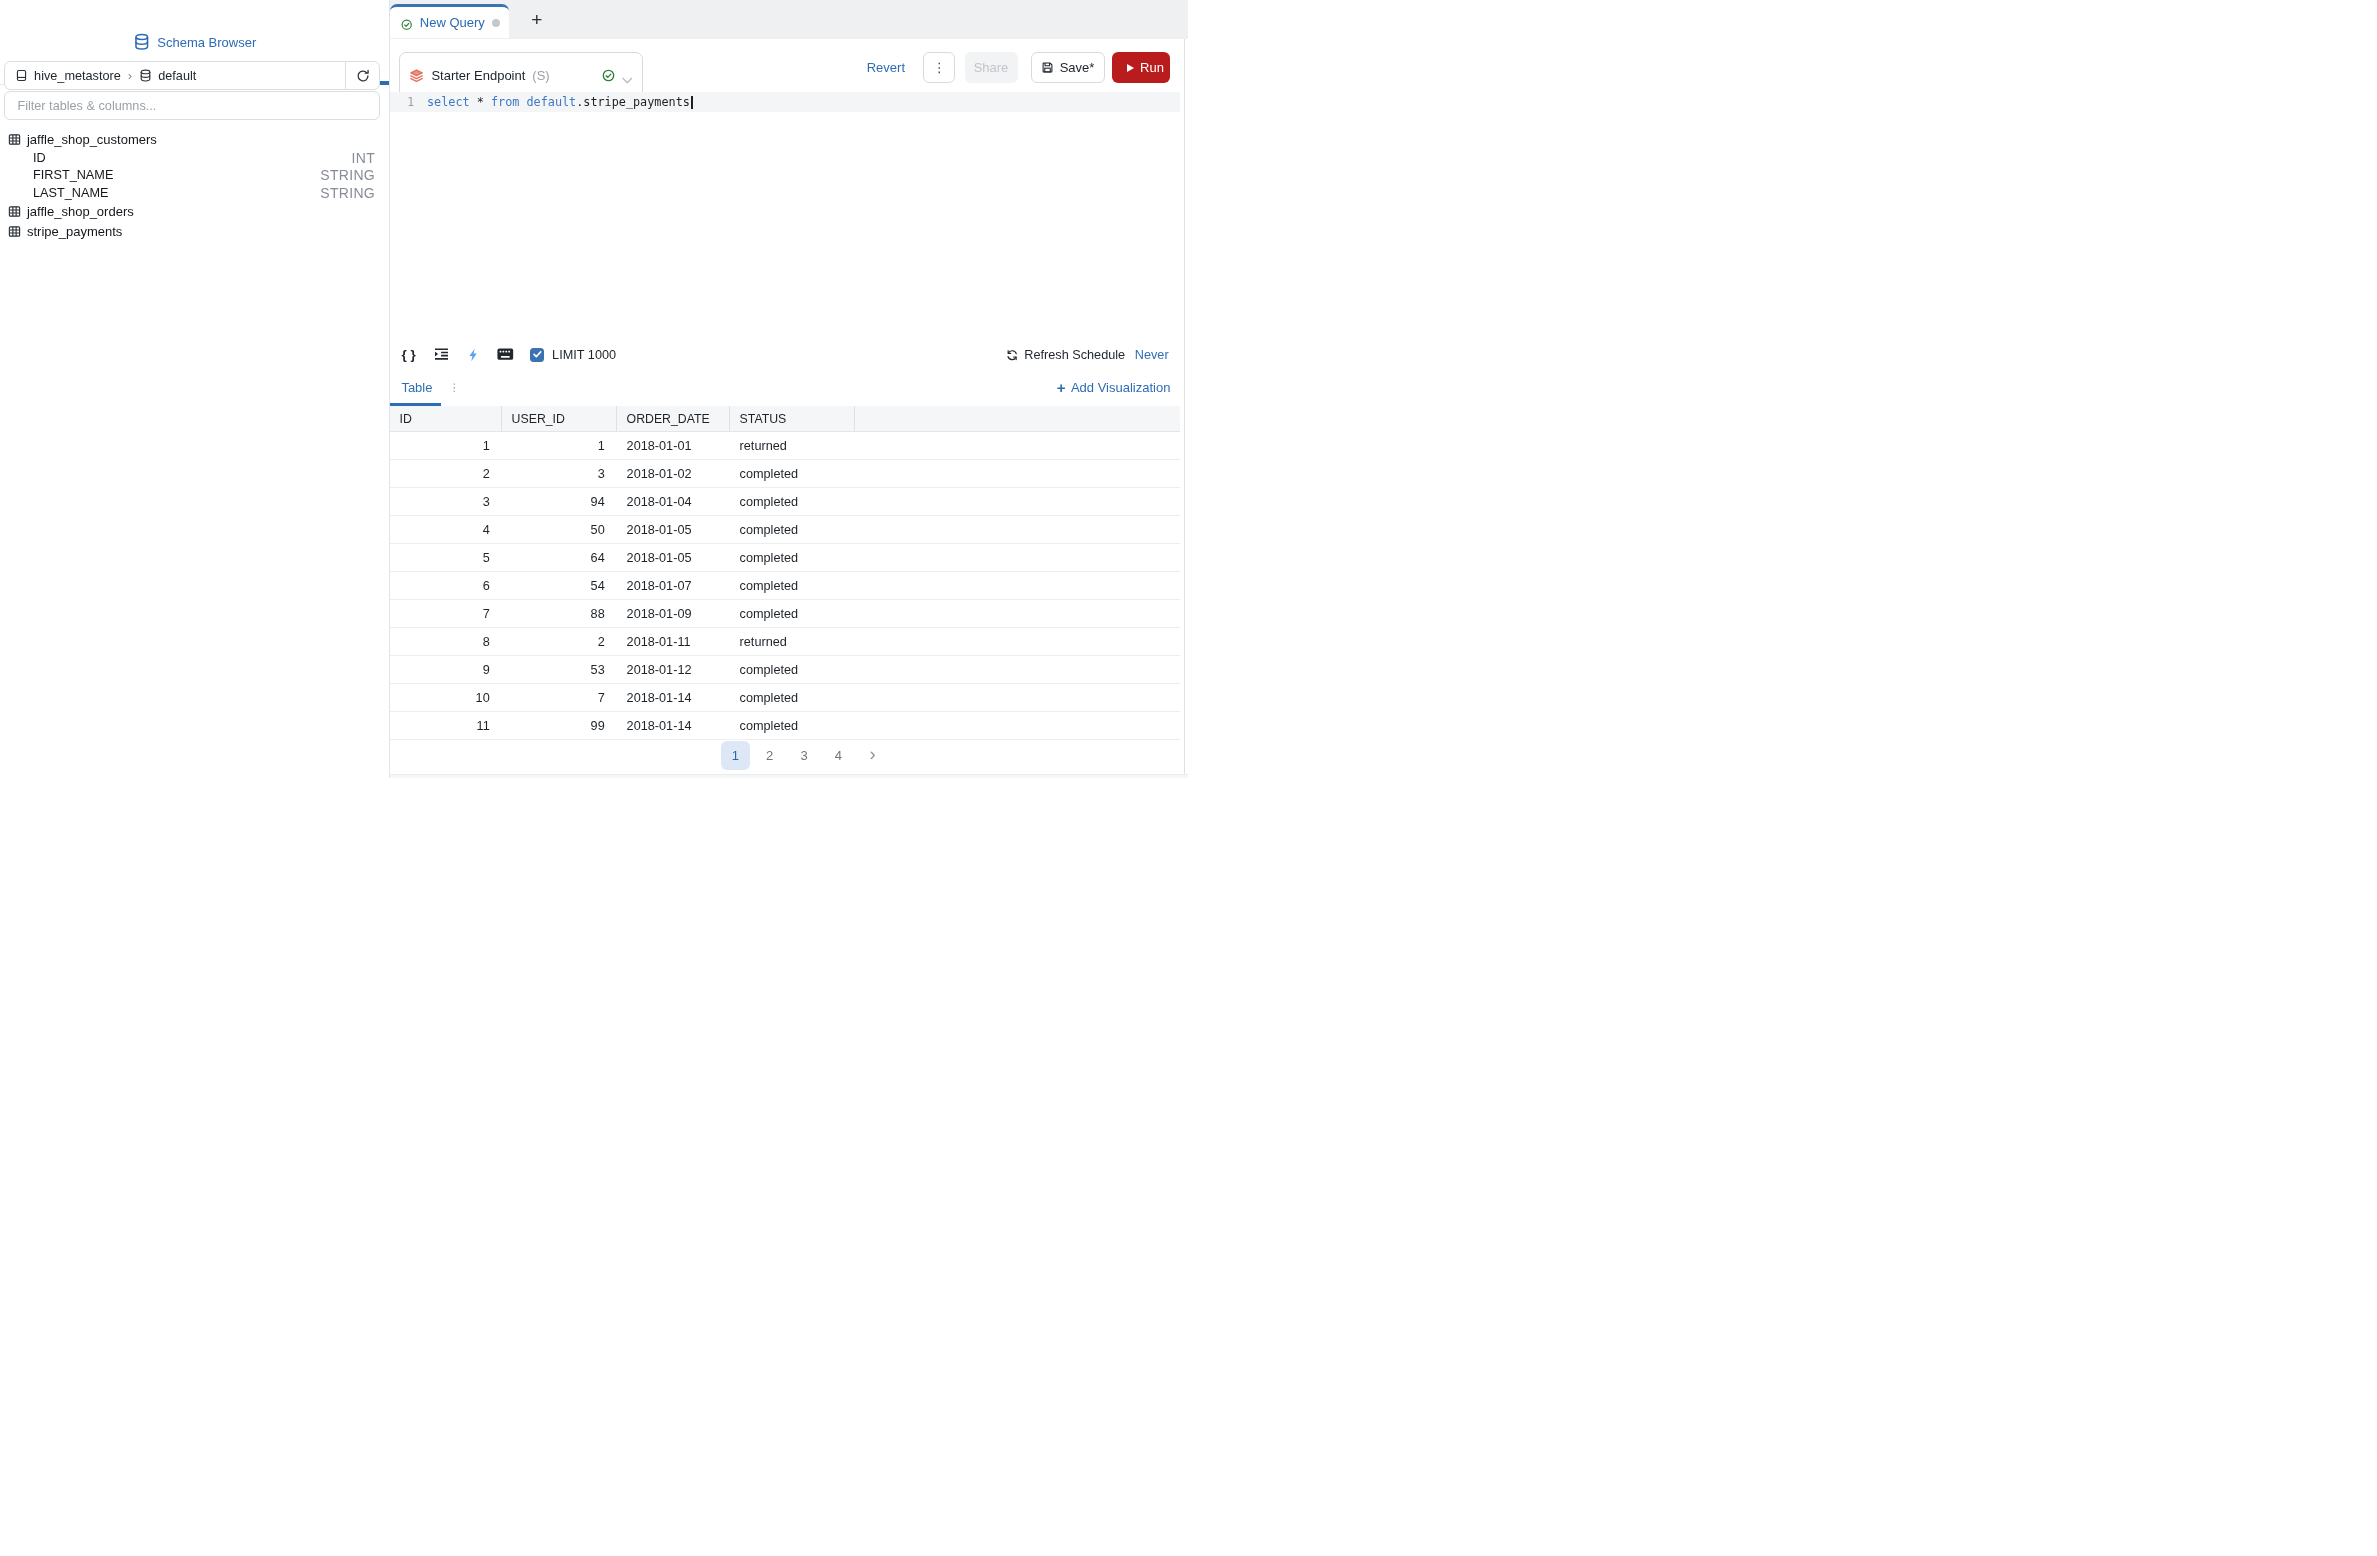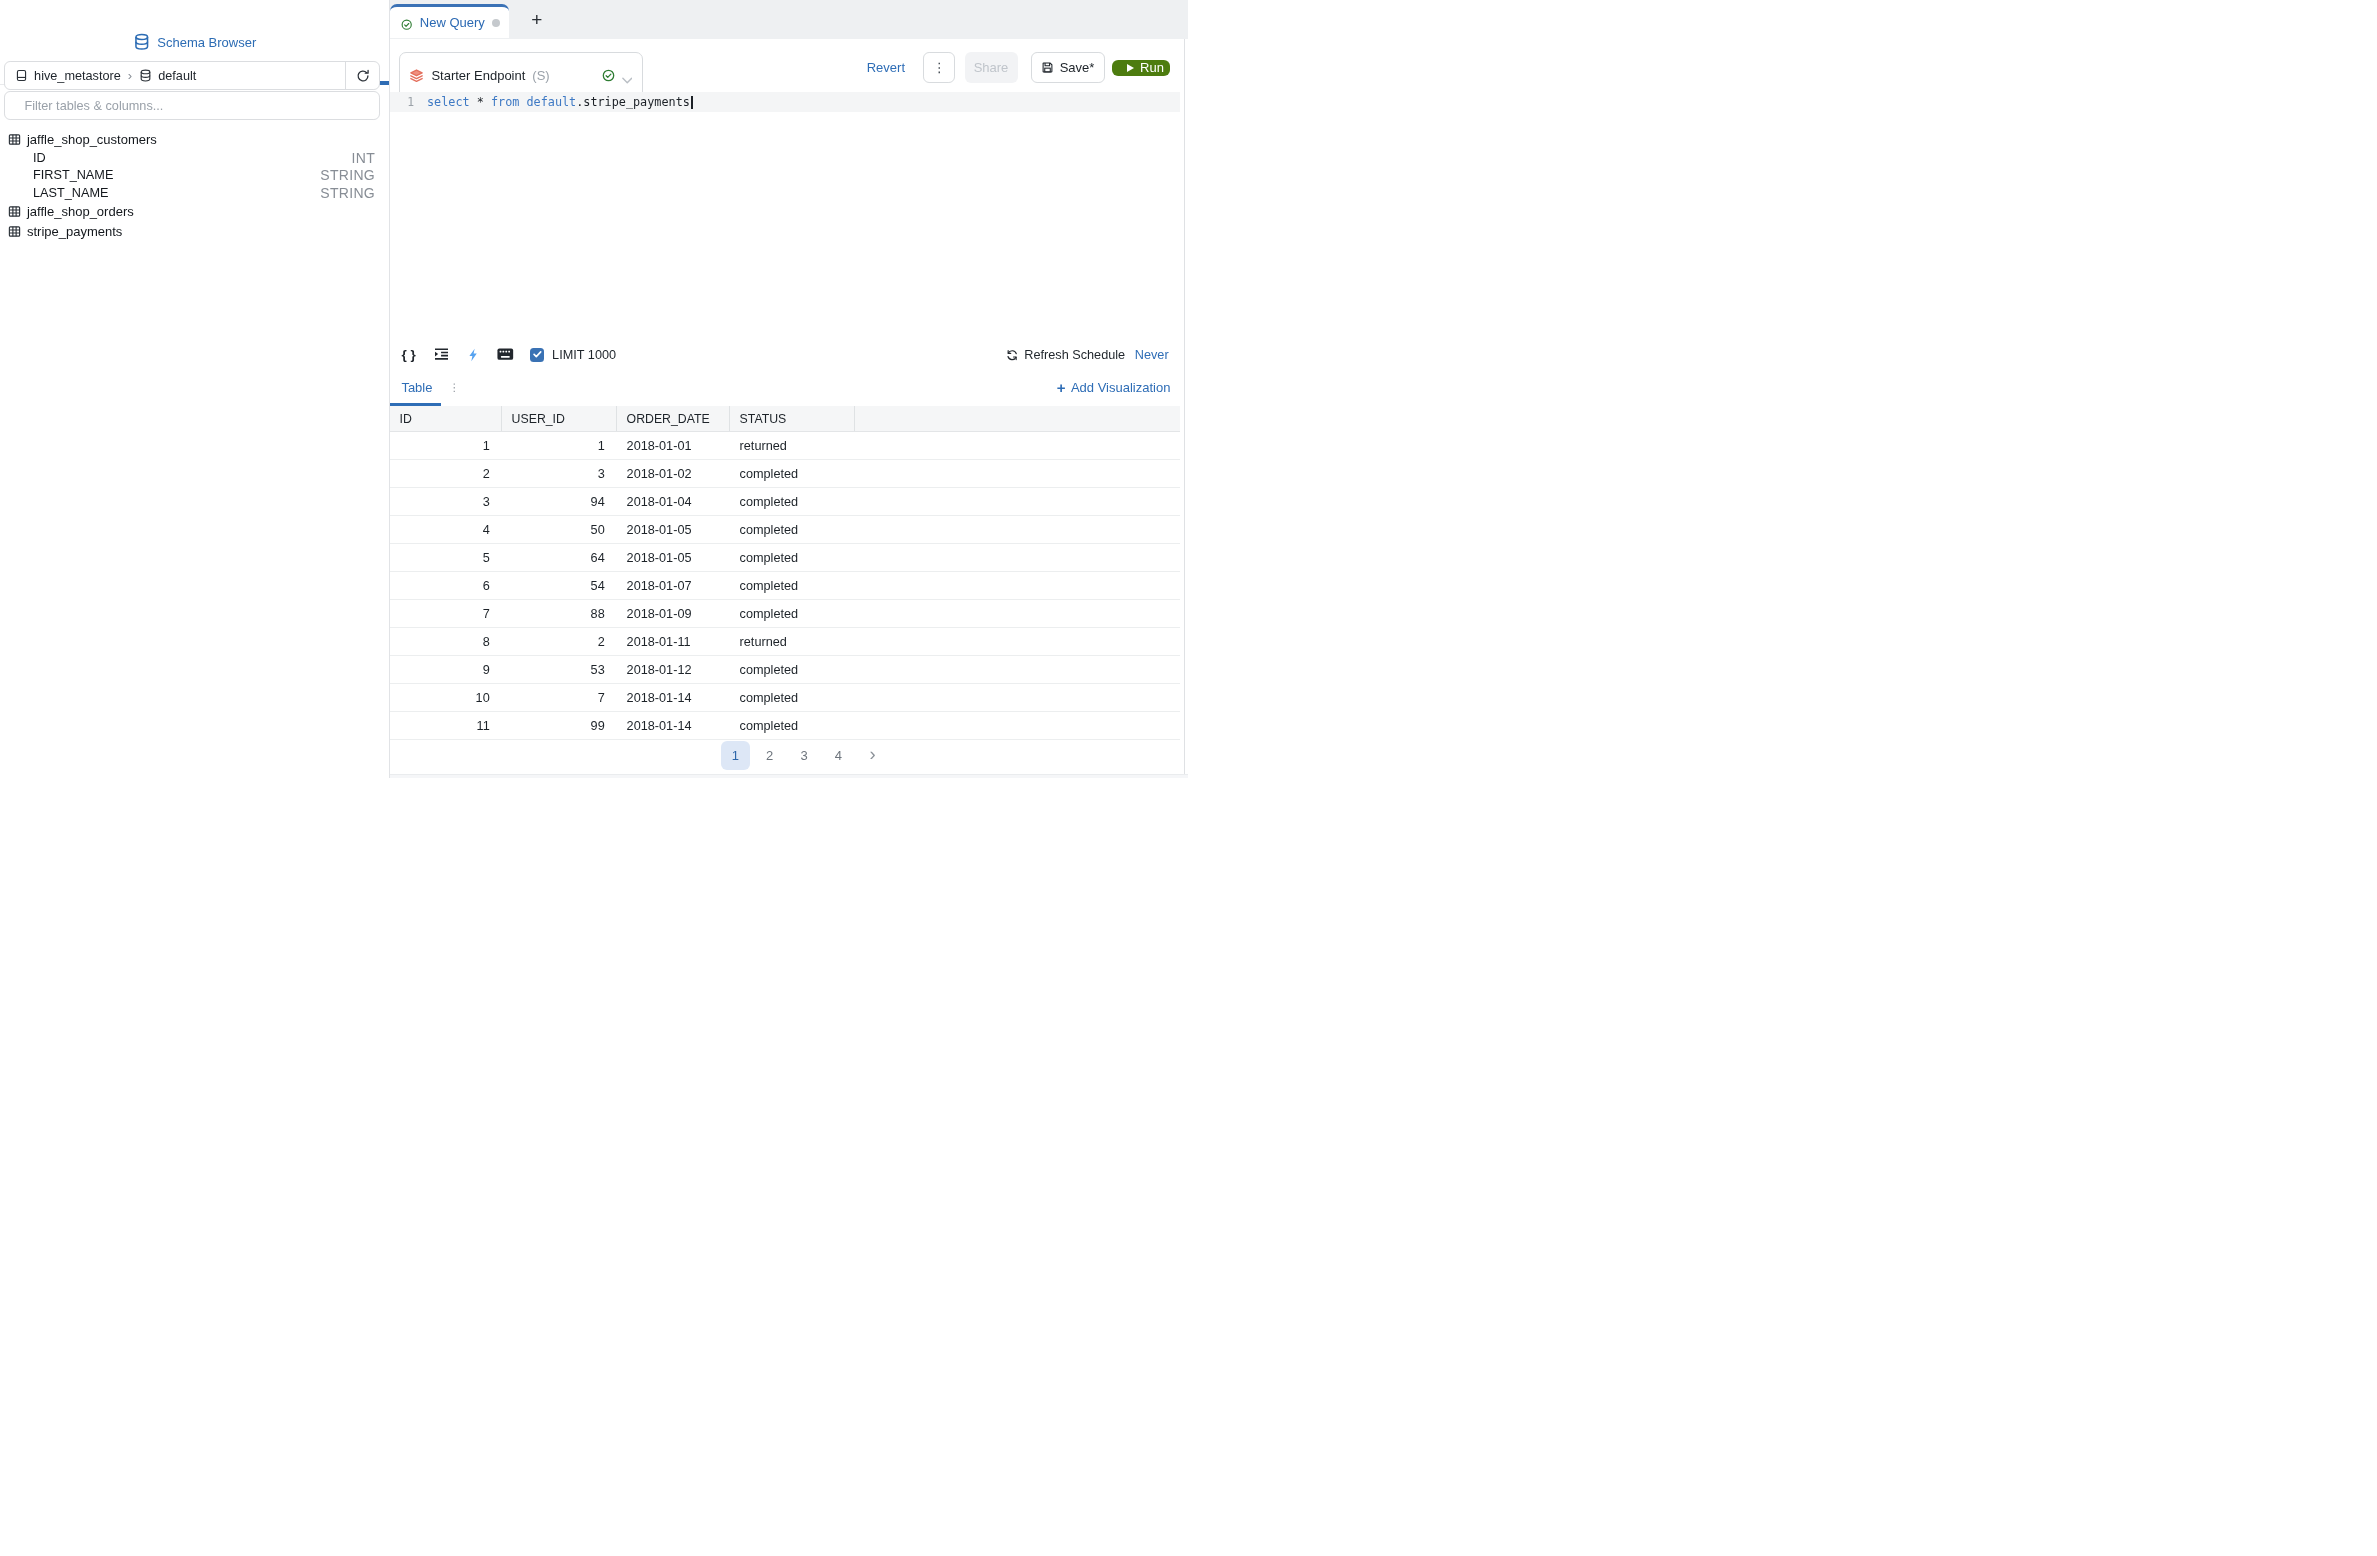--- a/index.html
+++ b/index.html
@@ -17,21 +17,21 @@
   .lp-tab.active::after { content:""; position:absolute; left:7.9px; right:0; bottom:-0.9px; height:3.5px; background:#2e6cb4; }
   .lp-tab:not(.active) .ic { color:#22272d; }
 
   .lp-bc { position:absolute; top:61px; left:4.4px; width:376px; height:29px; border:0.9px solid #dbdde0; border-radius:6.1px; display:flex; align-items:center; padding-left:9.6px; gap:6.1px; font-size:12.7px; color:#1e242b; background:#fff; }
   .lp-bc .ic { width:13px; height:13px; color:#2b3138; flex:0 0 auto; }
   .lp-bc .sep { color:#878d95; font-size:13px; margin:0 0.9px; }
   .bc-refresh { margin-left:auto; width:34px; height:100%; border-left:0.9px solid #dbdde0; display:flex; align-items:center; justify-content:center; cursor:pointer; }
   .bc-refresh .ic { width:14px; height:14px; color:#2b3138; }
 
   .lp-filter { position:absolute; top:91px; left:4.4px; width:376px; height:29px; }
-  .lp-filter input { width:100%; height:100%; border:0.9px solid #dbdde0; border-radius:6.1px; padding:0 19px; font-size:12.7px; color:#1e242b; font-family:"Liberation Sans", sans-serif; outline:none; }
+  .lp-filter input { width:100%; height:100%; border:0.9px solid #dbdde0; border-radius:6.1px; padding:0 12px; font-size:12.7px; color:#1e242b; font-family:"Liberation Sans", sans-serif; outline:none; }
   .lp-filter input::placeholder { color:#9aa1a9; }
 
   .lp-tree { position:absolute; top:129px; left:0; width:390px; }
   .t-row { height:20px; display:flex; align-items:center; gap:6.1px; padding-left:7.9px; font-size:13px; color:#14181d; cursor:pointer; }
   .t-row .ic { width:13px; height:13px; color:#2b3138; flex:0 0 auto; }
   .c-row { height:17.5px; display:flex; align-items:center; padding-left:33px; font-size:12.7px; color:#14181d; cursor:pointer; }
   .c-row .ctype { margin-left:auto; margin-right:15px; font-size:14px; letter-spacing:0.3px; color:#878d95; font-weight:500; }
 
   
   .main { position:absolute; left:390px; top:0; width:798px; height:778px; }
@@ -50,21 +50,21 @@
   .endpoint .right { margin-left:auto; display:flex; align-items:center; gap:7px; }
   .endpoint .ok { width:13px; height:13px; color:#2f7d33; }
   .endpoint .chev { width:10.5px; height:7px; color:#b9bec4; }
 
   .hdr-right { position:absolute; right:9.6px; top:13px; height:31px; display:flex; align-items:center; }
   .revert { font-size:13px; color:#2e6db6; margin-right:18.4px; cursor:pointer; }
   .kebab-btn { width:31.5px; height:31px; border:0.9px solid #d8dbde; border-radius:6.1px; display:flex; align-items:center; justify-content:center; color:#3c434b; font-size:13px; margin-right:9.6px; cursor:pointer; }
   .share-btn { width:53px; height:31px; background:#f2f3f5; border-radius:6.1px; display:flex; align-items:center; justify-content:center; color:#c0c5cb; font-size:13px; margin-right:13px; }
   .save-btn { width:74px; height:31px; border:0.9px solid #d8dbde; border-radius:6.1px; display:flex; align-items:center; justify-content:center; gap:6.1px; color:#1d2329; font-size:13px; margin-right:7.9px; cursor:pointer; }
   .save-btn .ic { width:13px; height:13px; color:#1d2329; }
-  .run-btn { width:58px; height:16px; background:#4d7c0f; border-radius:6.1px; display:flex; align-items:center; justify-content:center; gap:6.1px; color:#fff; font-size:13px; cursor:pointer;padding-left:8px; }
+  .run-btn { width:58px; height:31px; background:#b91c1c; border-radius:6.1px; display:flex; align-items:center; justify-content:center; gap:6.1px; color:#fff; font-size:13px; cursor:pointer;padding-left:8px; }
   .play { width:0; height:0; border-left:7px solid #fff; border-top:4.4px solid transparent; border-bottom:4.4px solid transparent; }
 
   .editor { position:absolute; left:0; top:92px; width:790px; height:248px; background:#fff; font-family:"DejaVu Sans Mono", monospace; }
   .codeline { height:20px; width:790px; background:#f4f5f6; display:flex; align-items:center; }
   .gutter { width:37px; text-align:right; padding-right:13px; color:#9ba1a8; font-size:11.4px; flex:0 0 auto; }
   .code { font-size:11.8px; white-space:pre; display:flex; align-items:center; }
   .code .kw { color:#3e79c4; }
   .code .pl { color:#1c2127; }
   .cursor { display:inline-block; width:1.8px; height:13px; background:#1c2127; margin-left:0.9px; }
 

